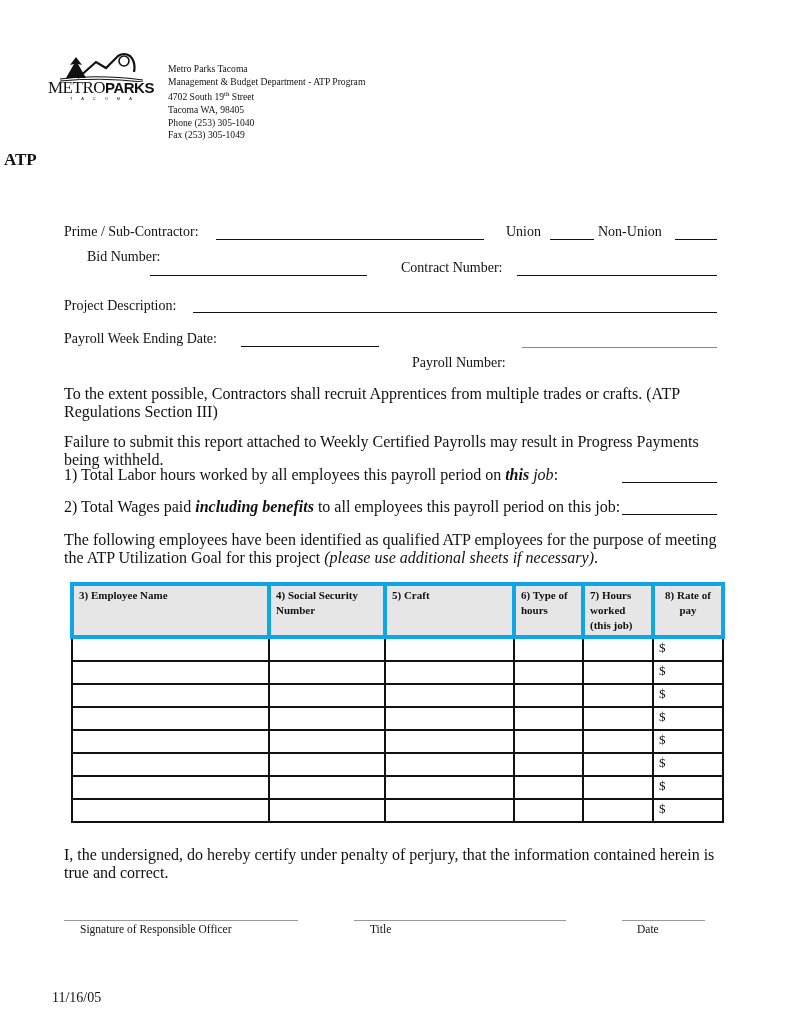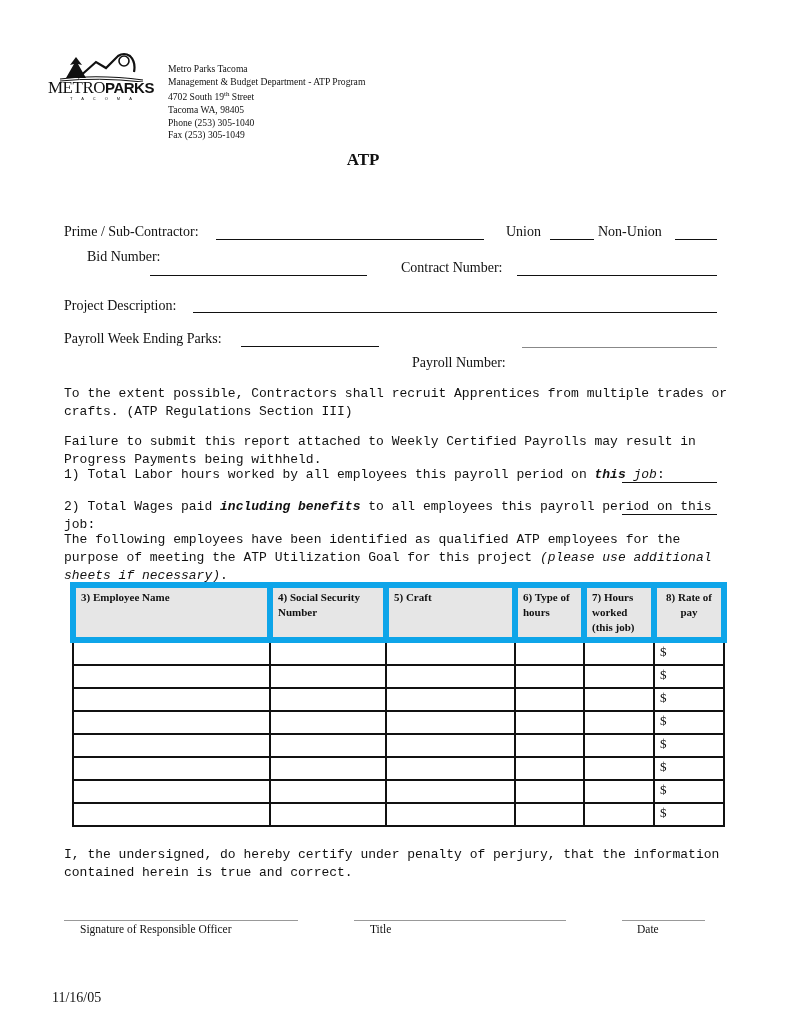--- a/index.html
+++ b/index.html
@@ -9,32 +9,32 @@
   
   .logo { left: 48px; top: 52px; width: 112px; height: 50px; }
   .logo-text { position: absolute; left: 0; top: 26px; font-size: 17px; letter-spacing: -0.5px; white-space: nowrap; }
   .logo-text .metro { font-family: "Liberation Serif", serif; font-weight: normal; }
   .logo-text .parks { font-family: "Liberation Sans", sans-serif; font-weight: bold; font-size: 15px; }
   .logo-sub { position: absolute; left: 22px; top: 44px; font-family: "Liberation Sans", sans-serif; font-size: 4px; letter-spacing: 9px; }
   
   .addr { left: 168px; top: 63px; font-size: 9.6px; line-height: 12.6px; }
   .addr div { white-space: nowrap; }
   
-  .title-block { left: 12px; width: 702px; top: 150px; text-align: center; }
+  .title-block { left: 4px; width: 702px; top: 150px; }
   .t1 { font-size: 17px; font-weight: bold; line-height: 20px; }
   .t2 { font-size: 17px; font-weight: bold; line-height: 22px; }
   .t3 { font-size: 11px; line-height: 13px; }
   
   .lbl { font-size: 14px; white-space: nowrap; }
   .line { position: absolute; border-bottom: 1.6px solid #111; height: 0; }
   .line.thin { border-bottom: 1px solid #888; }
-  .para { left: 64px; width: 670px; font-size: 13px; line-height: 18px; font-family: Liberation Mono, monospace; }
+  .para { left: 64px; width: 670px; font-size: 16px; line-height: 18px; }
   
   table.emp { position: absolute; left: 70px; top: 582px; border-collapse: collapse; table-layout: fixed; }
-  table.emp th { background: #e6e6e6; border: 6px solid #0ea5e9; font-size: 11px; font-weight: bold; text-align: left;
+  table.emp th { background: #e6e6e6; border: 4px solid #0ea5e9; font-size: 11px; font-weight: bold; text-align: left;
                  vertical-align: top; padding: 2px 5px; line-height: 15px; height: 44px; font-family: "Liberation Serif", serif; }
   table.emp th.center { text-align: center; border-radius: 10px; }
   table.emp td { border: 2px solid #111; height: 21px; padding: 0 5px; font-size: 13px; vertical-align: top; line-height: 18px; }
   
   .sigline { position: absolute; border-top: 1px solid #999; height: 0; }
   .siglbl { font-size: 11.5px; white-space: nowrap; margin-left: 16px; }
   .footer-date { left: 52px; top: 990px; font-size: 14px; }
 </style>
 </head>
 <body>
@@ -74,21 +74,21 @@
 <div class="line" style="left:675px;top:239px;width:42px;"></div>
 
 <div class="abs lbl" style="left:64px;top:249px;margin-left:23px;">Bid Number:</div>
 <div class="line" style="left:150px;top:275px;width:217px;"></div>
 <div class="abs lbl" style="left:401px;top:260px;">Contract Number:</div>
 <div class="line" style="left:517px;top:275px;width:200px;"></div>
 
 <div class="abs lbl" style="left:64px;top:298px;">Project Description:</div>
 <div class="line" style="left:193px;top:312px;width:524px;"></div>
 
-<div class="abs lbl" style="left:64px;top:331px;">Payroll Week Ending Parks:</div>
+<div class="abs lbl" style="left:64px;top:331px;">Payroll Week Ending Date:</div>
 <div class="line" style="left:241px;top:346px;width:138px;"></div>
 <div class="abs lbl" style="left:412px;top:331px;margin-top:24px;">Payroll Number:</div>
 <div class="line thin" style="left:522px;top:347px;width:195px;"></div>
 
 <div class="abs para" style="top:385px;">To the extent possible, Contractors shall recruit Apprentices from multiple trades or crafts. (ATP Regulations Section III)</div>
 <div class="abs para" style="top:433px;">Failure to submit this report attached to Weekly Certified Payrolls may result in Progress Payments being withheld.</div>
 
 <div class="abs para" style="top:466px;">
   <span>1) Total Labor hours worked by all employees this payroll period on </span><b><i>this</i></b><i> job</i><span>:</span>
 </div>

